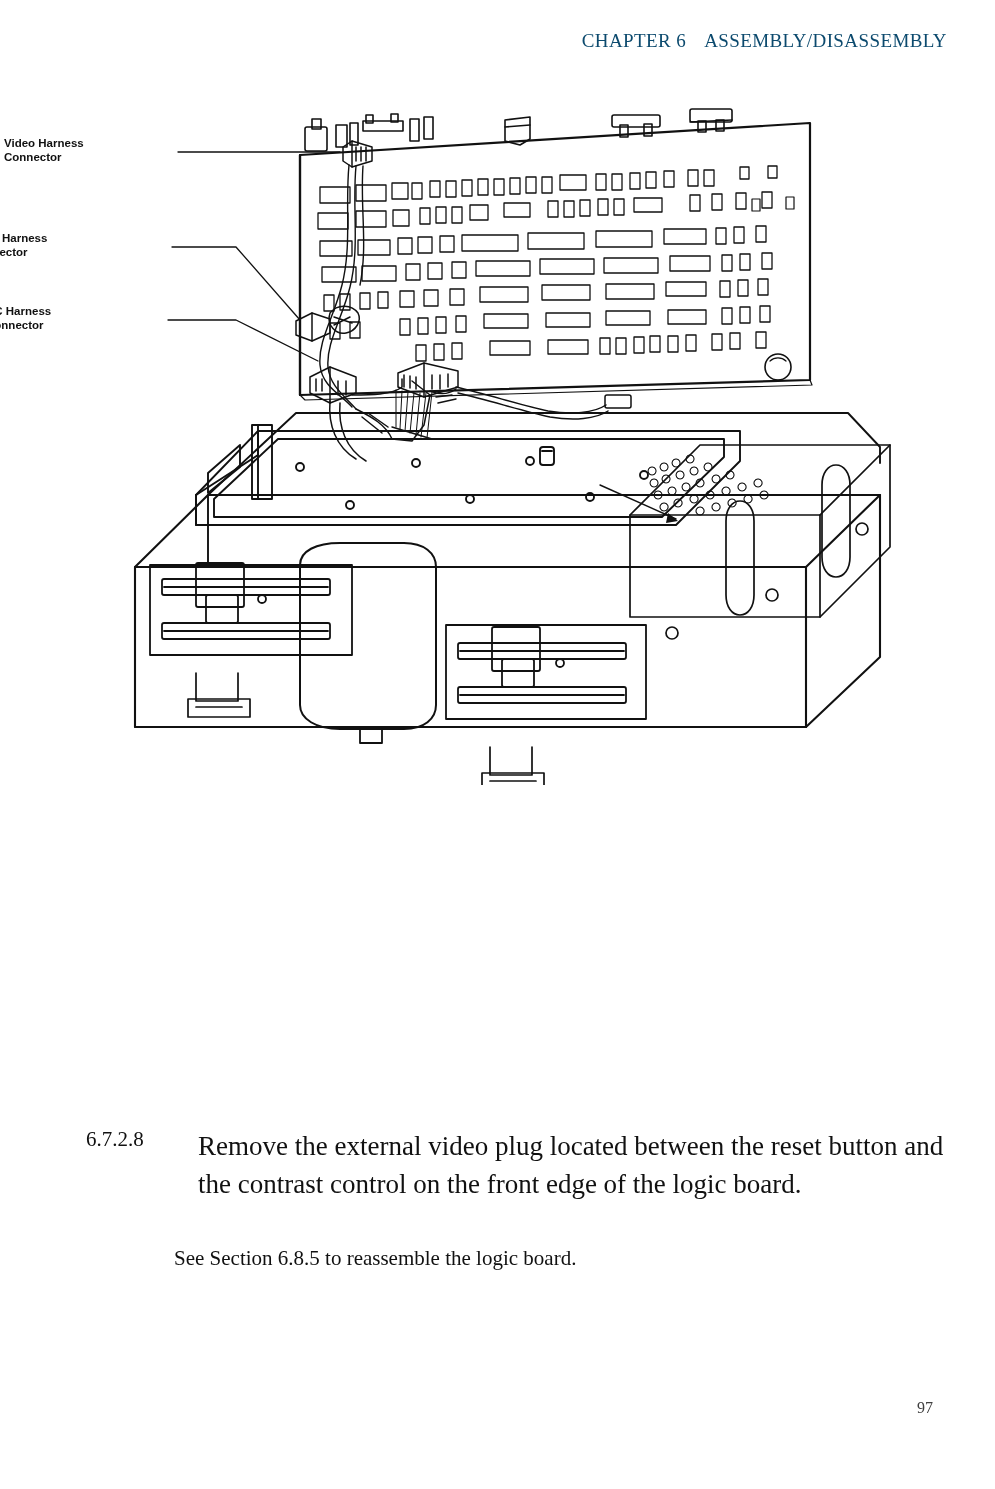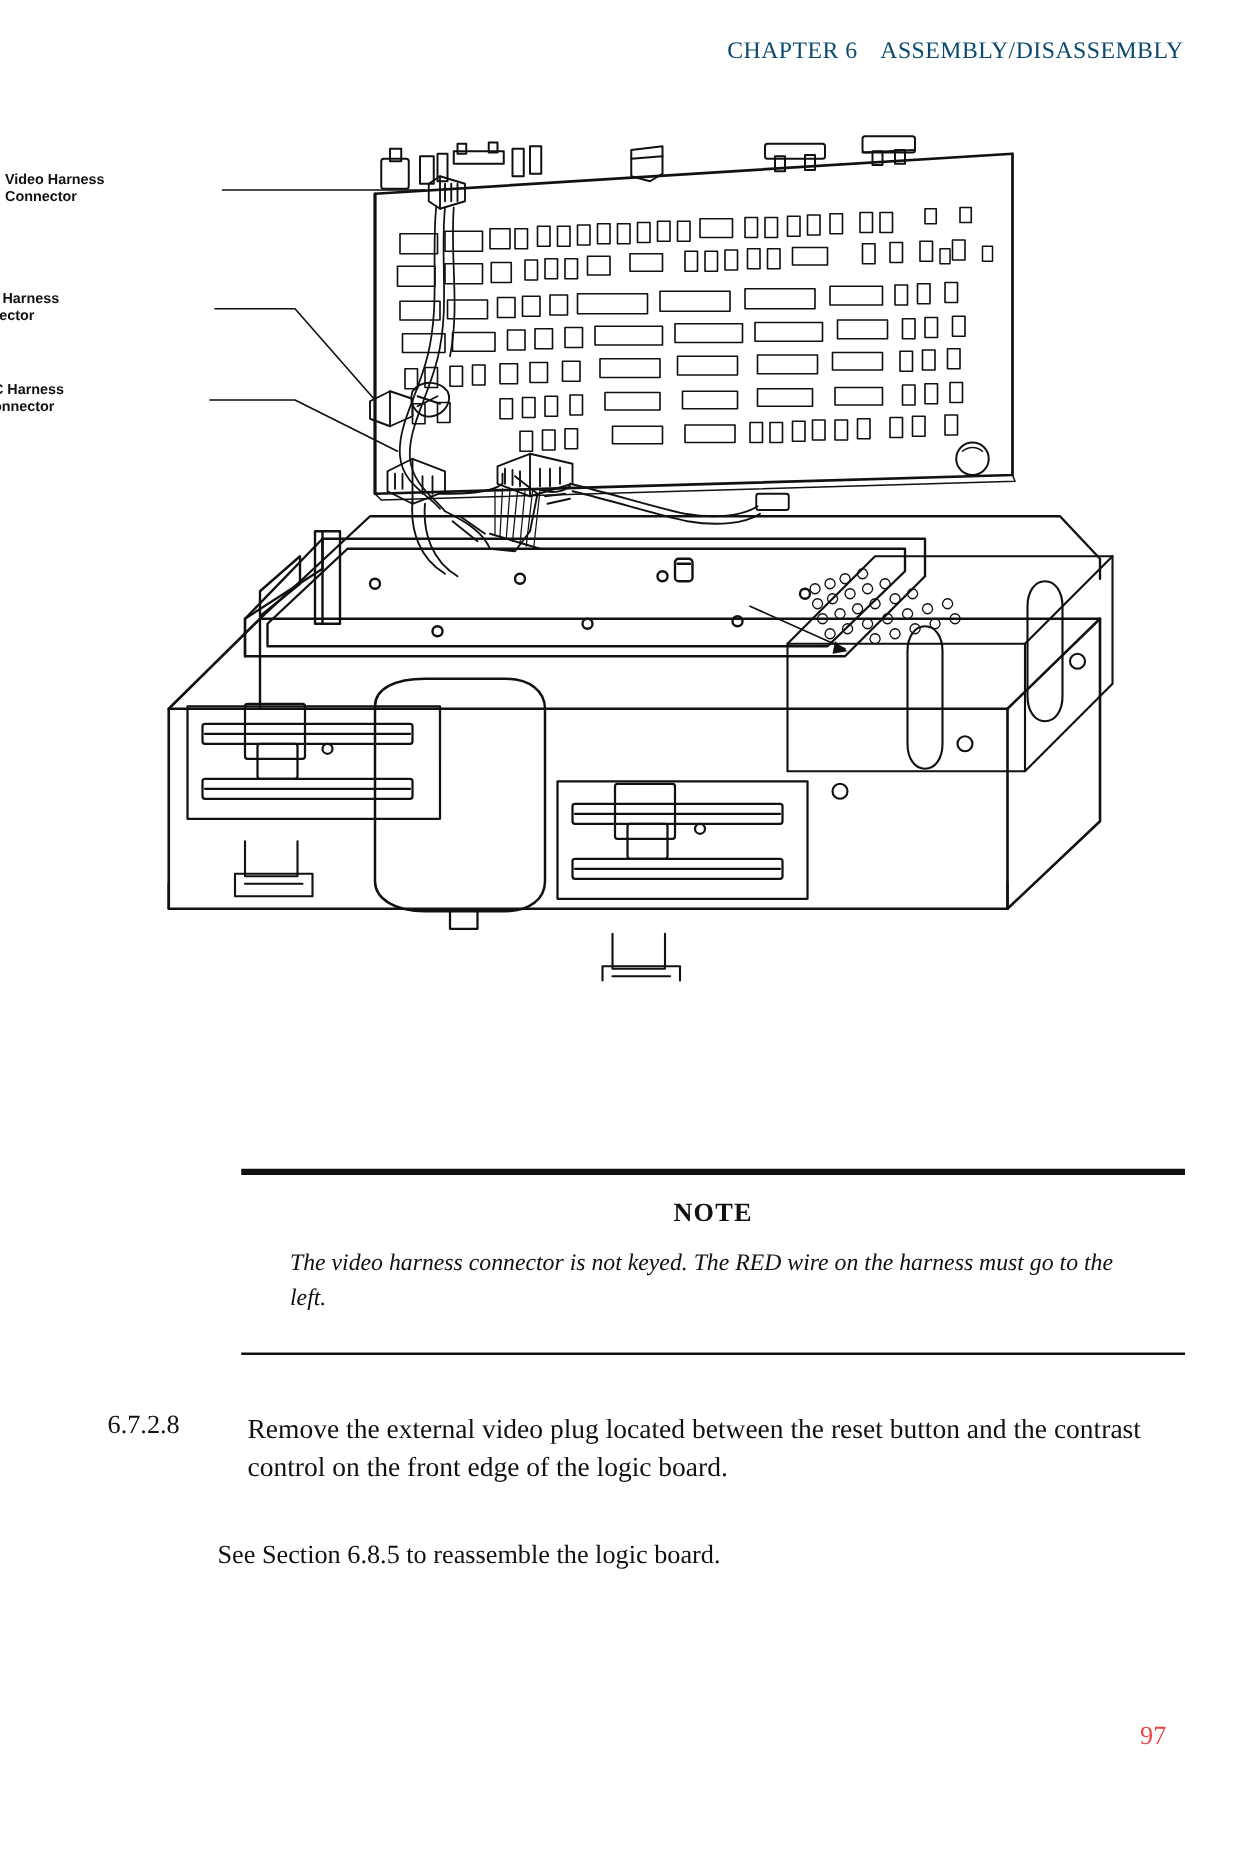--- a/index.html
+++ b/index.html
@@ -111,41 +111,41 @@
   }
   .step-num {
     width: 112px;
     flex: 0 0 112px;
     font-size: 21px;
     font-family: "Liberation Serif", serif;
     color: #111;
   }
   .step-text {
     flex: 1;
-    font-size: 22px;
+    font-size: 27px;
     font-family: "Liberation Serif", serif;
     line-height: 1.42;
     color: #111;
   }
   .closing {
     margin-top: 42px;
     margin-left: 88px;
     font-size: 21px;
     font-family: "Liberation Serif", serif;
     color: #111;
   }
 
   
   .page-number {
     position: absolute;
-    bottom: 88px;
+    bottom: 72px;
     right: 62px;
-    font-size: 21px;
-    font-family: "Liberation Serif", serif;
-    color: #ef4444;
+    font-size: 16px;
+    font-family: "Liberation Serif", serif;
+    color: #404040;
   }
 
   
   .callout {
     font-family: "Liberation Sans", sans-serif;
     font-size: 11.5px;
     font-weight: bold;
     line-height: 1.25;
     fill: #111;
   }
@@ -477,26 +477,20 @@
         <text x="-30" y="161" class="callout">Connector</text>
       </g>
       <g class="callout">
         <text x="-14" y="220" class="callout">DC Harness</text>
         <text x="-14" y="234" class="callout">Connector</text>
       </g>
     </svg>
   </div>
 
 
-  <div class="note-block">
-    <div class="note-rule-top"></div>
-    <div class="note-title">NOTE</div>
-    <div class="note-body">The video harness connector is not keyed. The RED wire on the harness must go to the left.</div>
-    <div class="note-rule-bottom"></div>
-  </div>
 
   <div class="steps">
     <div class="step">
       <div class="step-num">6.7.2.8</div>
       <div class="step-text">Remove the external video plug located between the reset button and the contrast control on the front edge of the logic board.</div>
     </div>
     <div class="closing">See Section 6.8.5 to reassemble the logic board.</div>
   </div>
 
   <div class="page-number">97</div>

